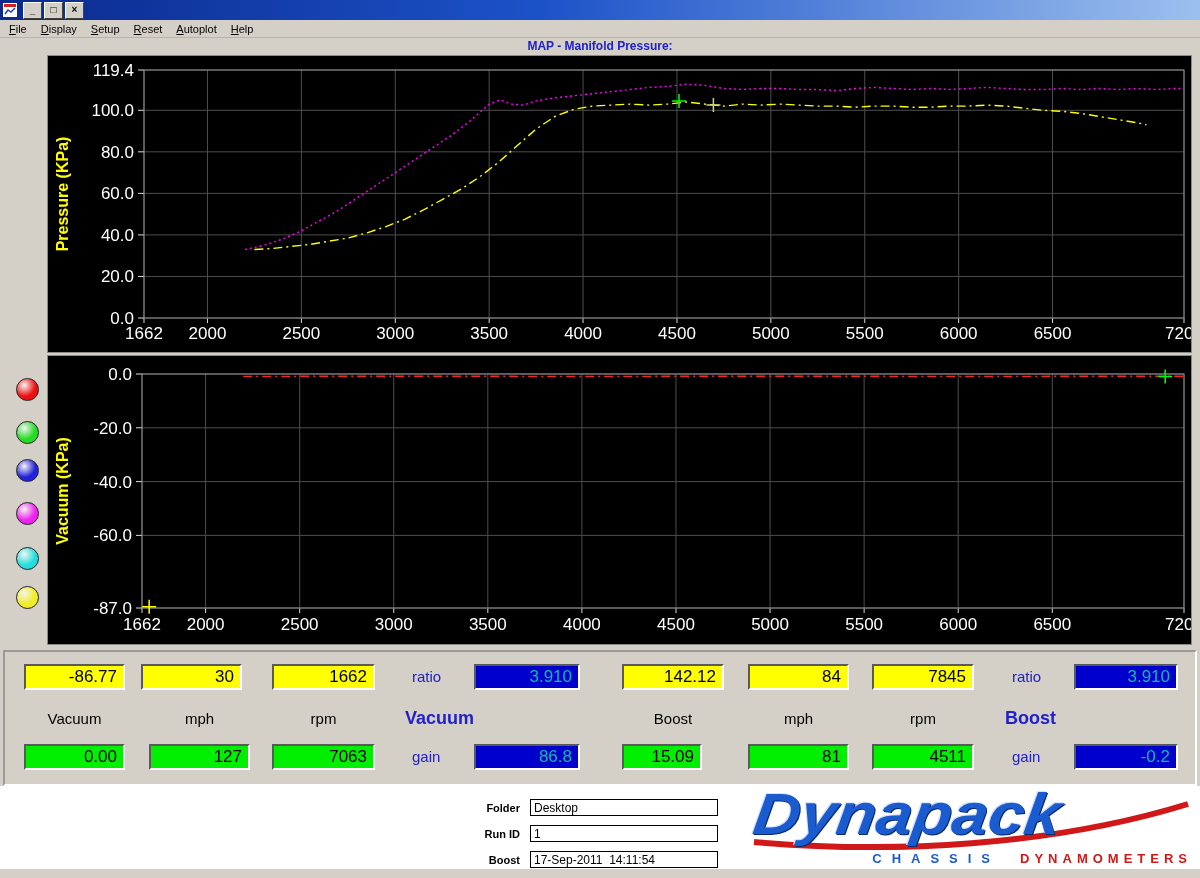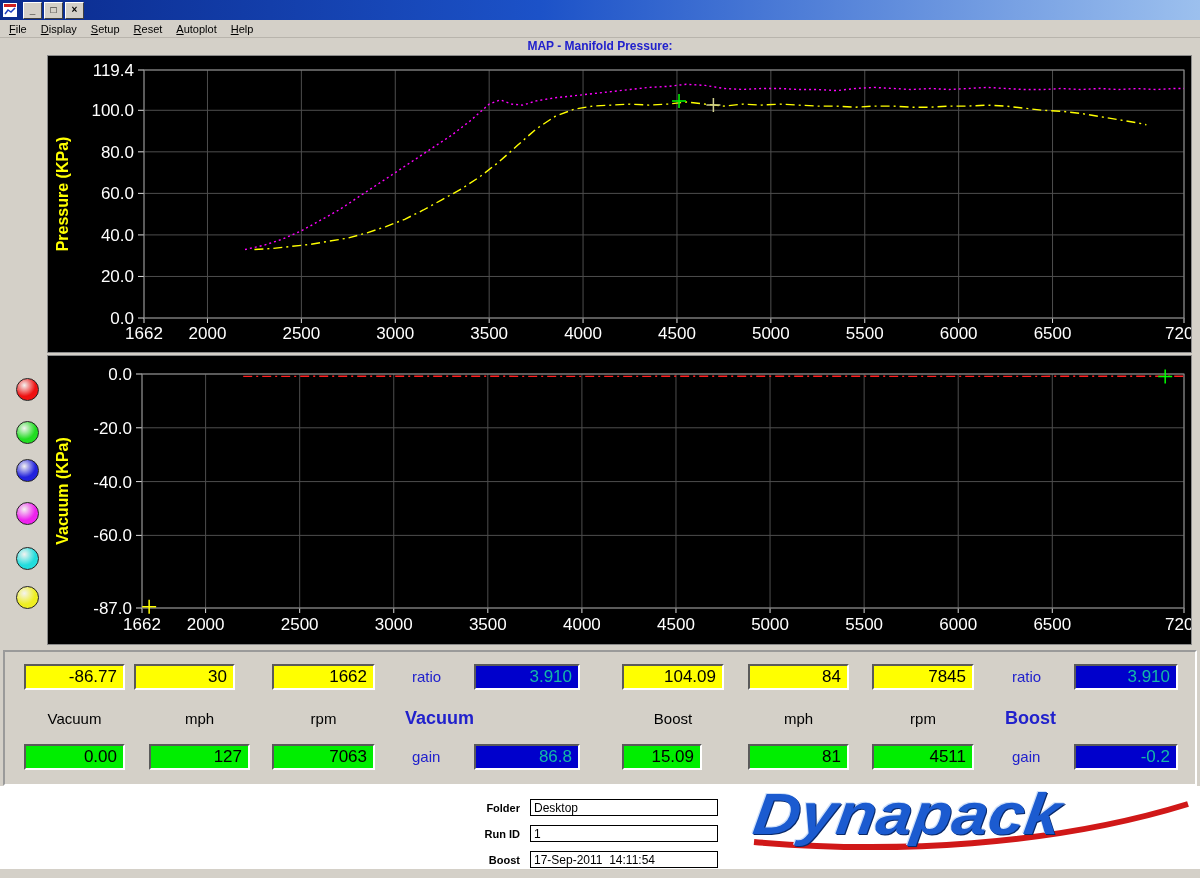--- a/index.html
+++ b/index.html
@@ -231,25 +231,25 @@
       <path d="M195.2 20.4 L345.8 20.2 L533.9 20.4 L722.1 20.2 L910.2 20.4 L1136.0 20.2" fill="none" stroke="#ff2020" stroke-width="1.4" stroke-dasharray="9,4,2,4"></path>
       <path d="M94.14987360057782 250.65517241379308H108.14987360057782M101.14987360057782 243.65517241379308V257.6551724137931" stroke="#ffff00" stroke-width="1.5" fill="none"></path>
       <path d="M1110.1845431563743 20.420689655172414H1124.1845431563743M1117.1845431563743 13.420689655172414V27.420689655172414" stroke="#00ff00" stroke-width="1.5" fill="none"></path>
       <text x="20" y="135" fill="#ffff00" font-size="16" font-weight="bold" text-anchor="middle" transform="rotate(-90 20 135)">Vacuum (KPa)</text>
     </svg>
 </div>
 
 <div id="readouts">
 
   <div class="val-box vb-yellow" style="left:19px;top:12px;width:101px">-86.77</div>
-  <div class="val-box vb-yellow" style="left:129px;top:12px;width:101px">30</div>
+  <div class="val-box vb-yellow" style="left:136px;top:12px;width:101px">30</div>
   <div class="val-box vb-yellow" style="left:267px;top:12px;width:103px">1662</div>
   <div class="ro-label blue-label" style="left:407px;top:16px">ratio</div>
   <div class="val-box vb-blue" style="left:469px;top:12px;width:106px">3.910</div>
-  <div class="val-box vb-yellow" style="left:617px;top:12px;width:102px">104.09</div>
+  <div class="val-box vb-yellow" style="left:617px;top:12px;width:102px">142.12</div>
   <div class="val-box vb-yellow" style="left:743px;top:12px;width:101px">84</div>
   <div class="val-box vb-yellow" style="left:867px;top:12px;width:102px">7845</div>
   <div class="ro-label blue-label" style="left:1007px;top:16px">ratio</div>
   <div class="val-box vb-blue" style="left:1069px;top:12px;width:104px">3.910</div>
 
   <div class="ro-label ro-center" style="left:19px;top:58px;width:101px">Vacuum</div>
   <div class="ro-label ro-center" style="left:144px;top:58px;width:101px">mph</div>
   <div class="ro-label ro-center" style="left:267px;top:58px;width:103px">rpm</div>
   <div class="section-label" style="left:400px;top:56px">Vacuum</div>
   <div class="ro-label ro-center" style="left:617px;top:58px;width:102px">Boost</div>
@@ -278,20 +278,24 @@
 <input class="form-input" style="left: 530px; top: 825px;" value="1">
 
 <div class="form-label" style="left:458px;top:854px">Boost</div>
 <input class="form-input" style="left: 530px; top: 851px;" value="17-Sep-2011  14:11:54">
 
 <div id="logo">
   <svg id="logo-swoosh" viewBox="0 0 442 76">
     <path d="M2 52 C 140 64 300 56 436 14" stroke="#d01818" stroke-width="6" fill="none"></path>
   </svg>
   <div id="logo-wordmark">Dynapack</div>
+  <div id="logo-sub">
+    <span id="logo-chassis">CHASSIS</span>
+    <span id="logo-dyno">DYNAMOMETERS</span>
+  </div>
 </div>
 
 <div id="status-bar"></div>
 
 <div class="circle-btn" style="top: 378px; background: radial-gradient(circle at 35% 30%, rgba(255, 255, 255, 0.75) 0%, rgb(238, 17, 17) 55%, rgb(238, 17, 17) 100%);"></div>
 <div class="circle-btn" style="top: 421px; background: radial-gradient(circle at 35% 30%, rgba(255, 255, 255, 0.75) 0%, rgb(34, 221, 34) 55%, rgb(34, 221, 34) 100%);"></div>
 <div class="circle-btn" style="top: 459px; background: radial-gradient(circle at 35% 30%, rgba(255, 255, 255, 0.75) 0%, rgb(34, 34, 221) 55%, rgb(34, 34, 221) 100%);"></div>
 <div class="circle-btn" style="top: 502px; background: radial-gradient(circle at 35% 30%, rgba(255, 255, 255, 0.75) 0%, rgb(238, 34, 238) 55%, rgb(238, 34, 238) 100%);"></div>
 <div class="circle-btn" style="top: 547px; background: radial-gradient(circle at 35% 30%, rgba(255, 255, 255, 0.75) 0%, rgb(34, 221, 221) 55%, rgb(34, 221, 221) 100%);"></div>
 <div class="circle-btn" style="top: 586px; background: radial-gradient(circle at 35% 30%, rgba(255, 255, 255, 0.75) 0%, rgb(238, 238, 34) 55%, rgb(238, 238, 34) 100%);"></div>

